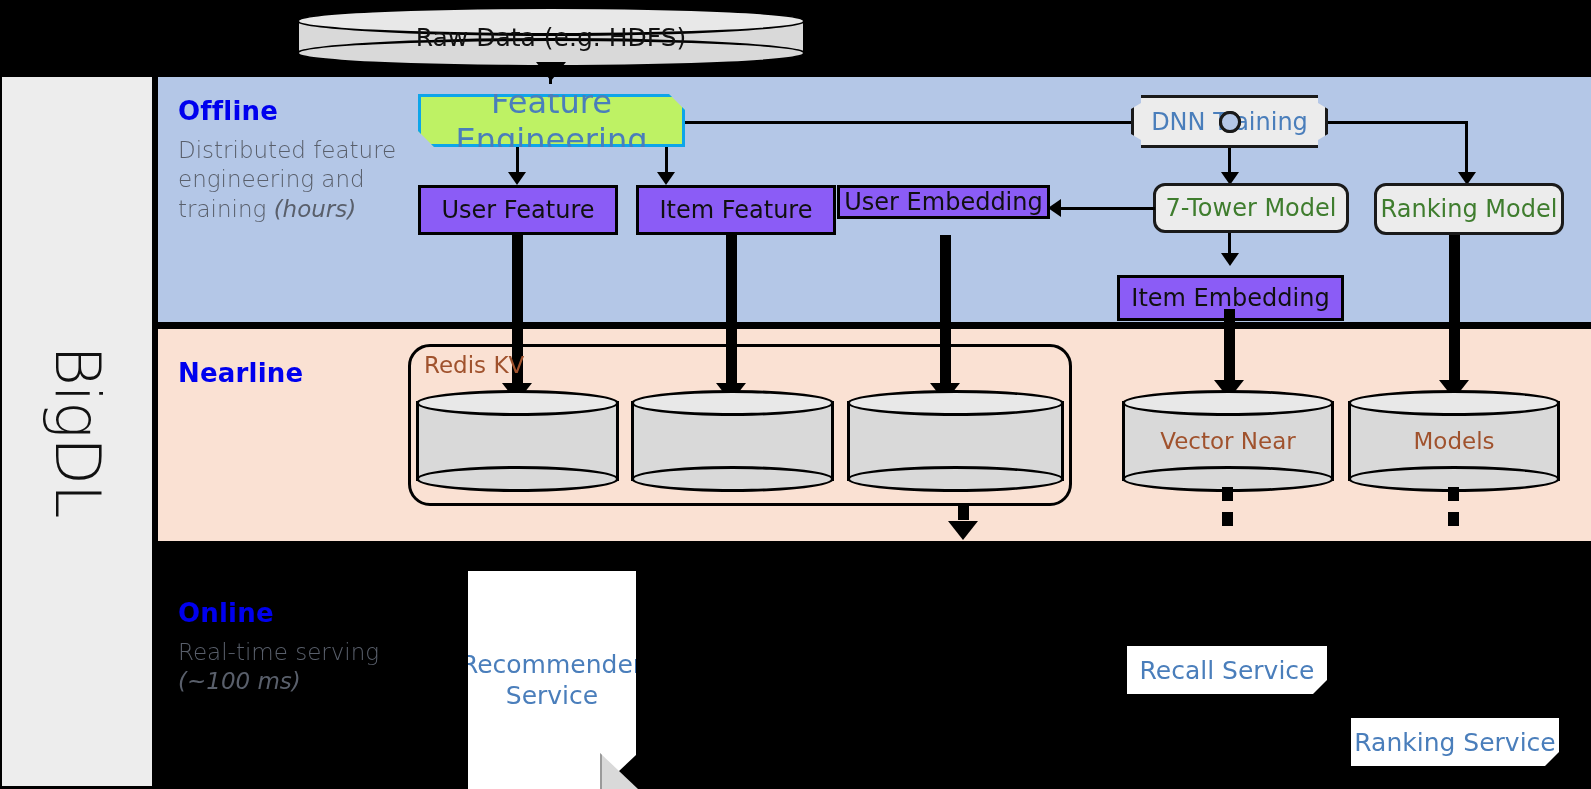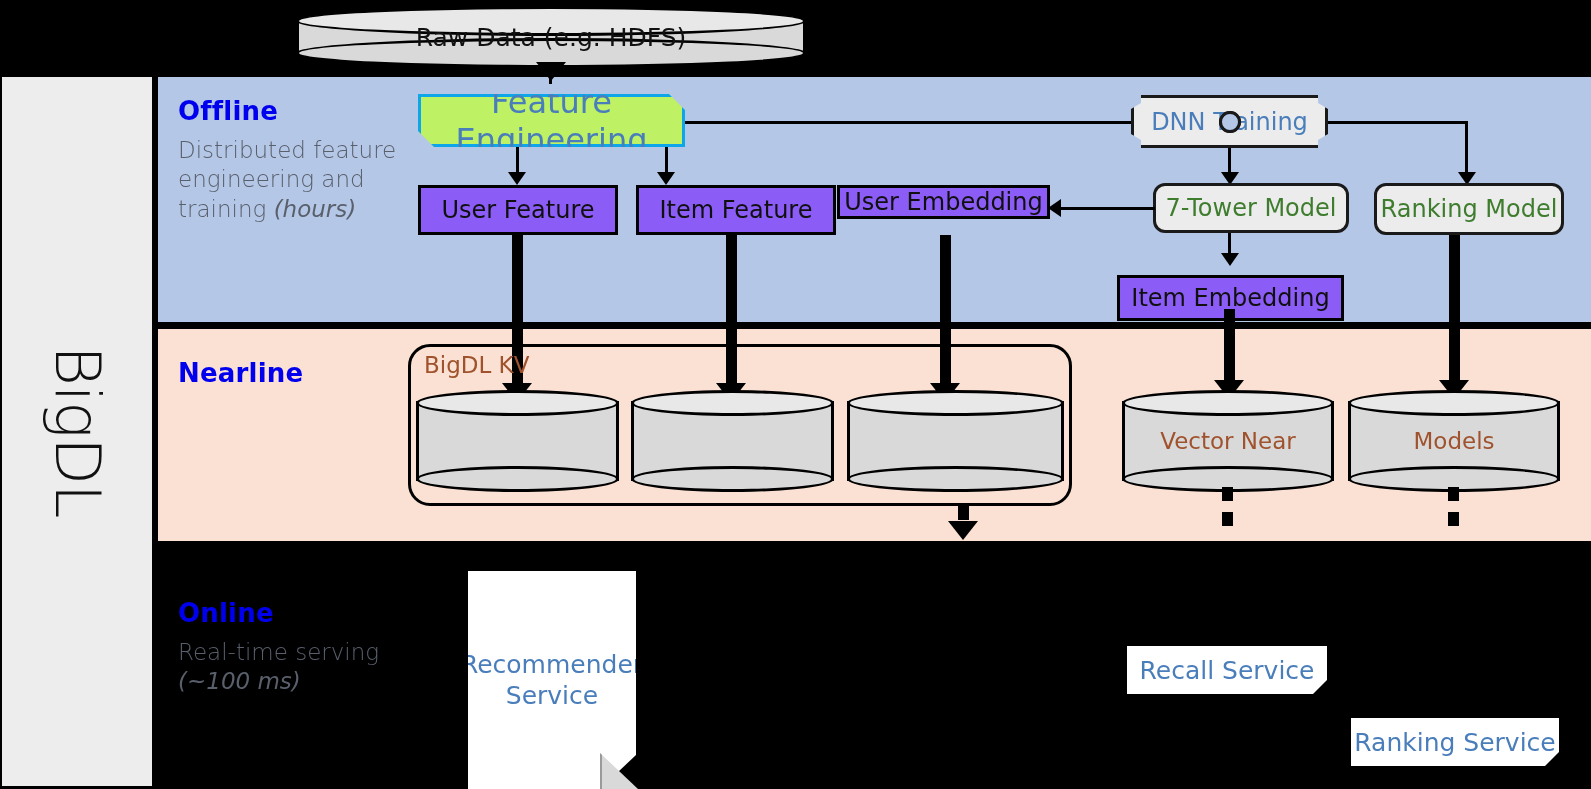--- a/index.html
+++ b/index.html
@@ -304,21 +304,21 @@
   <div class="abs ln thick" style="left:940px;top:235px;height:153px;"></div>
   <div class="arrow-dn fat" style="left:930px;top:383px;"></div>
 
   <div class="abs ln thick" style="left:1224px;top:309px;height:78px;"></div>
   <div class="arrow-dn fat" style="left:1214px;top:380px;"></div>
 
   <div class="abs ln thick" style="left:1449px;top:235px;height:152px;"></div>
   <div class="arrow-dn fat" style="left:1439px;top:380px;"></div>
 
   <div class="abs" id="redis-box"></div>
-  <div class="abs" id="redis-label">BigDL KV</div>
+  <div class="abs" id="redis-label">Redis KV</div>
 
   <div class="cyl" style="left:416px;top:390px;width:203px;height:102px;">
     <div class="body"></div>
     <div class="bot"></div>
     <div class="top"></div>
   </div>
   <div class="cyl" style="left:631px;top:390px;width:203px;height:102px;">
     <div class="body"></div>
     <div class="bot"></div>
     <div class="top"></div>

